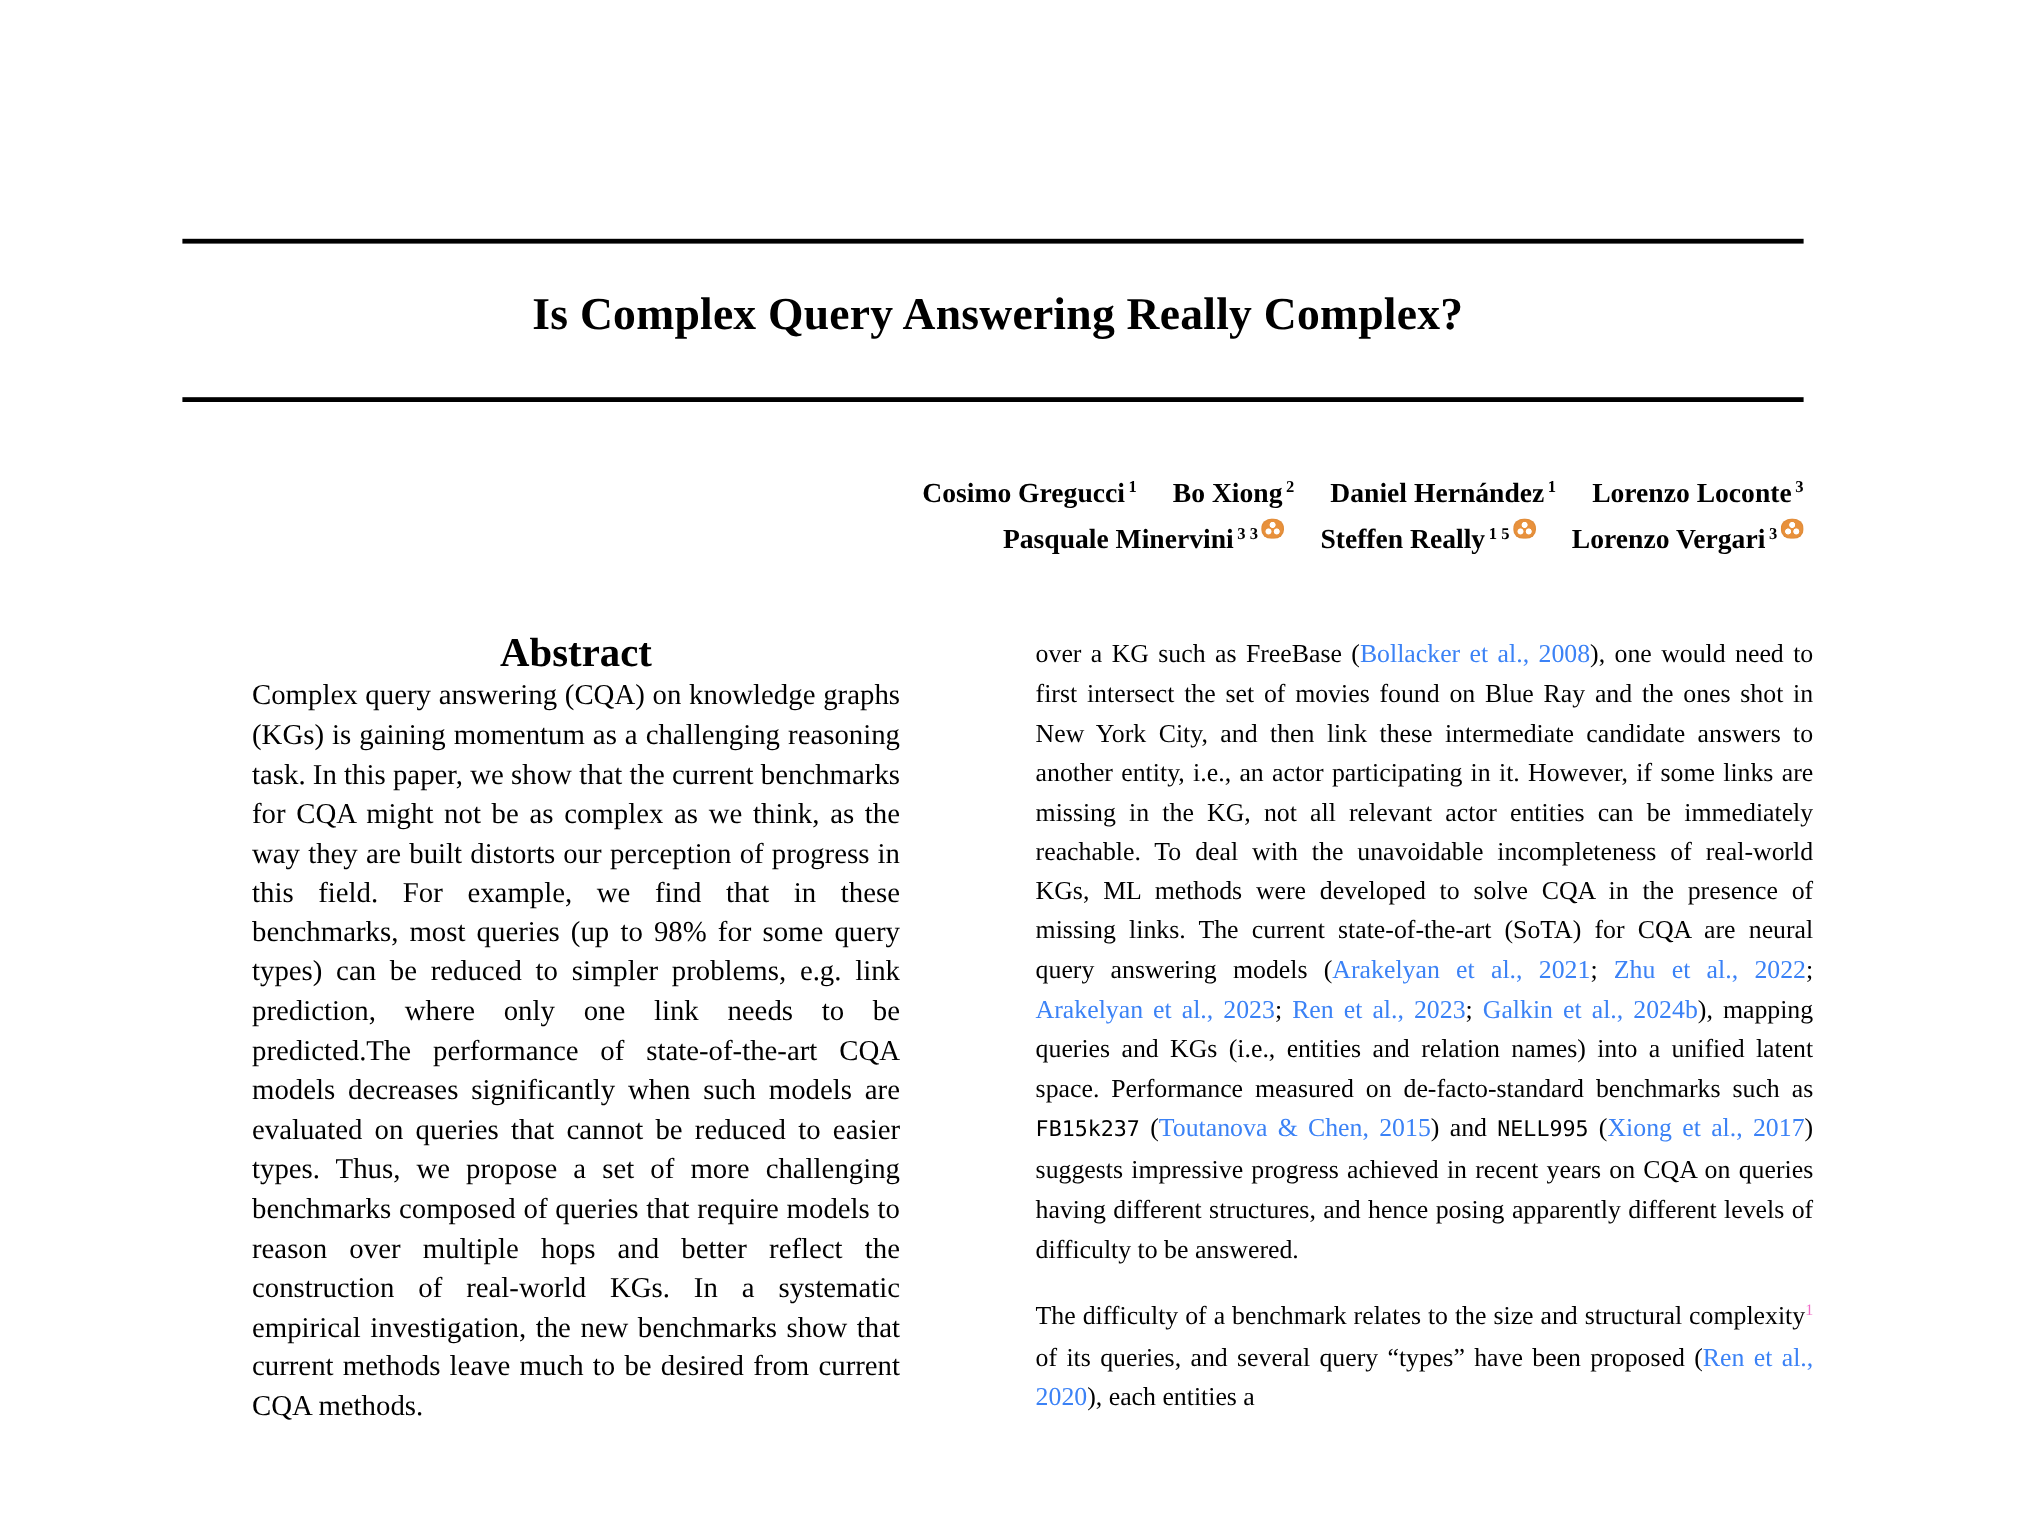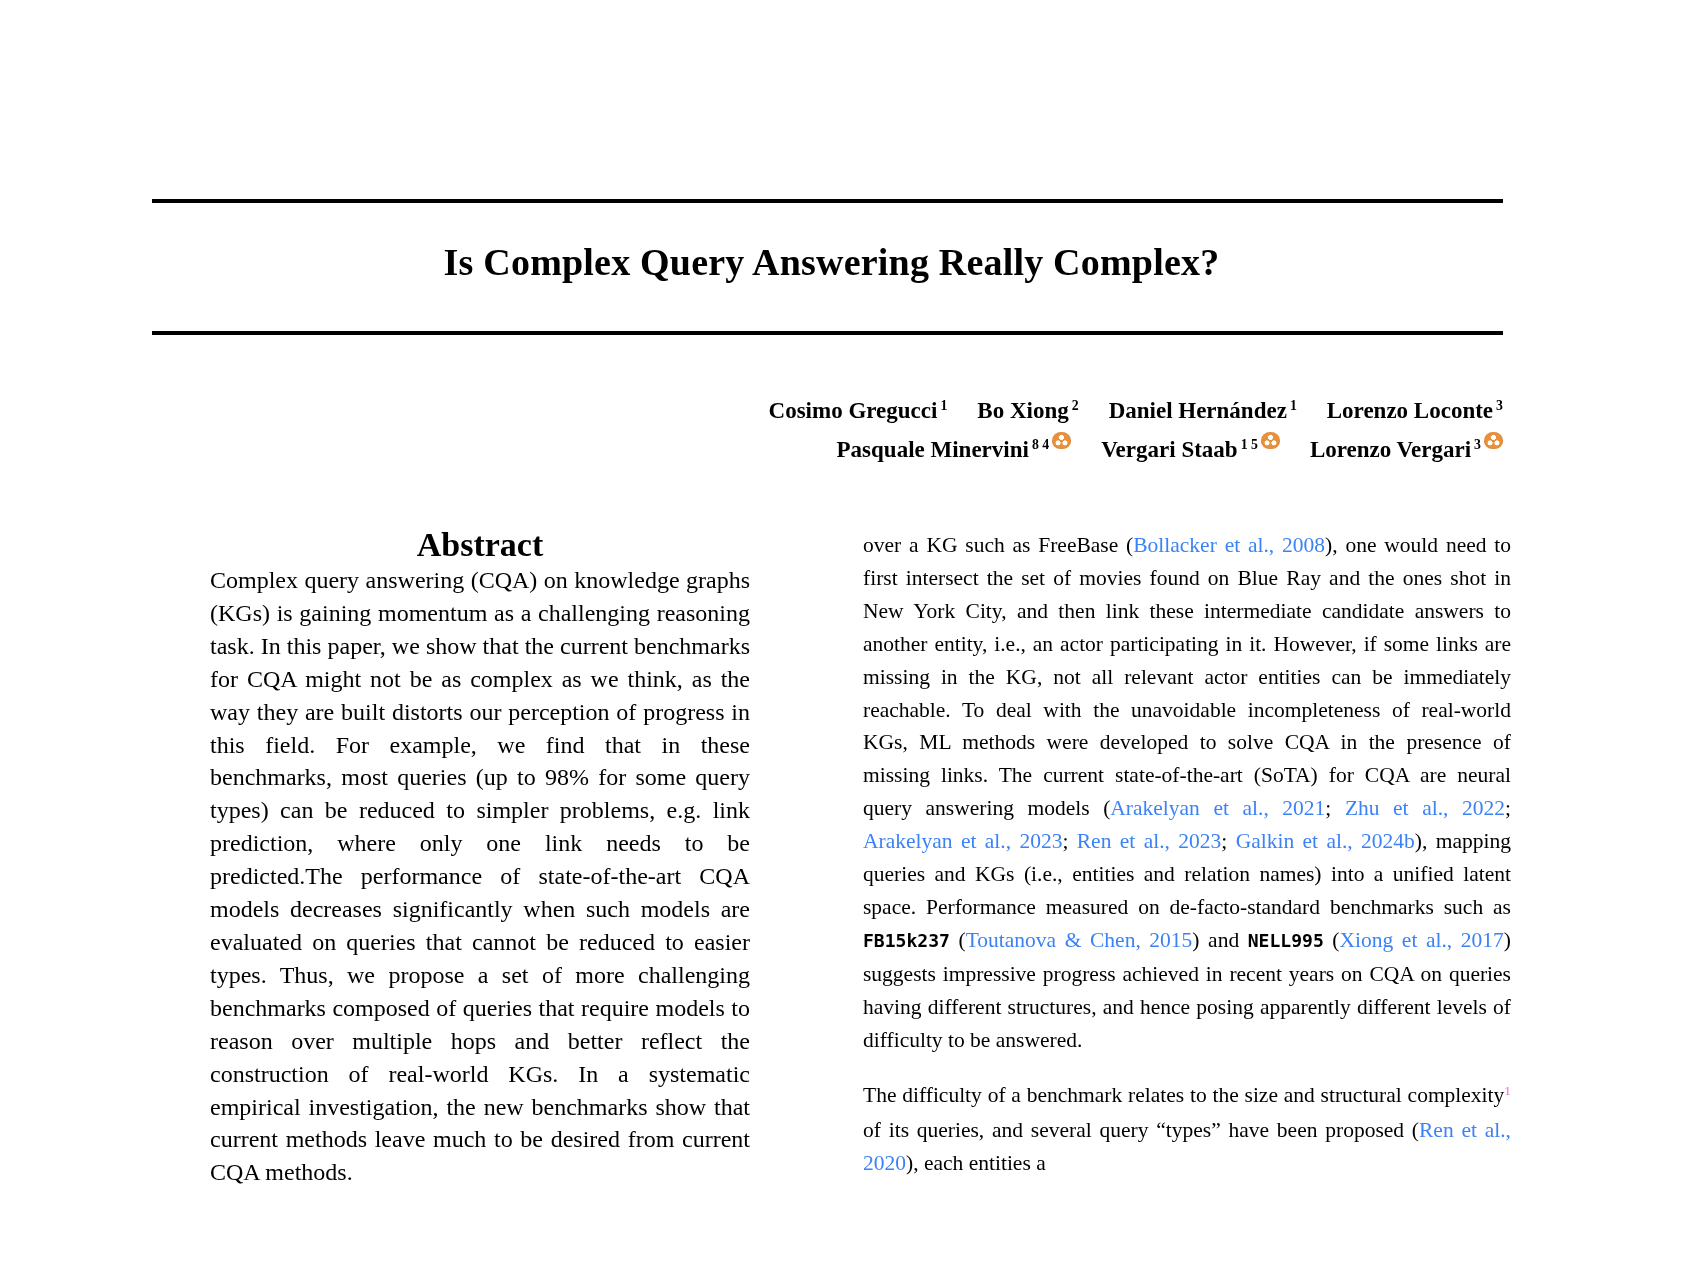--- a/index.html
+++ b/index.html
@@ -26,21 +26,21 @@
   .author-line{line-height:36px;}
   .seg-sup{
     font-size:0.6em;position:relative;top:-0.55em;margin-left:3px;
   }
   .seg-fn{
     font-size:0.62em;position:relative;top:-0.5em;
     color:#EF6CC7;
   }
   .seg-i{}
   .seg-cite{color:#3b82f6;}
-  .seg-m{font-family:"DejaVu Sans Mono",monospace;font-size:0.84em;font-weight:bold;}
+  .seg-m{font-family:"DejaVu Sans Mono",monospace;font-size:0.84em;}
   .seg-gap{display:inline-block;width:30px;}
   .seg-pretzel{
     display:inline-block;width:19px;height:17px;margin-left:3px;
     position:relative;top:-8px;
     background:
       radial-gradient(circle at 32% 64%, #ffffff 2.2px, rgba(255,255,255,0) 2.8px),
       radial-gradient(circle at 68% 64%, #ffffff 2.2px, rgba(255,255,255,0) 2.8px),
       radial-gradient(circle at 50% 32%, #ffffff 2.2px, rgba(255,255,255,0) 2.8px),
       radial-gradient(ellipse at center, #E8913C 58%, #C97B2C 100%);
     border-radius:48% 48% 44% 44%;
@@ -66,21 +66,21 @@
 <div class="page">
 
   <div class="rule rule-top"></div>
 
   <h1 class="title">Is Complex Query Answering Really Complex?</h1>
 
   <div class="rule rule-bottom"></div>
 
   <div class="authors">
     <div class="author-line"><span>Cosimo Gregucci</span><span class="seg-sup">1</span><span class="seg-gap"></span><span>Bo Xiong</span><span class="seg-sup">2</span><span class="seg-gap"></span><span>Daniel Hernández</span><span class="seg-sup">1</span><span class="seg-gap"></span><span>Lorenzo Loconte</span><span class="seg-sup">3</span></div>
-    <div class="author-line"><span>Pasquale Minervini</span><span class="seg-sup">8 4</span><span class="seg-pretzel"></span><span class="seg-gap"></span><span>Vergari Staab</span><span class="seg-sup">1 5</span><span class="seg-pretzel"></span><span class="seg-gap"></span><span>Lorenzo Vergari</span><span class="seg-sup">3</span><span class="seg-pretzel"></span></div>
+    <div class="author-line"><span>Pasquale Minervini</span><span class="seg-sup">3 3</span><span class="seg-pretzel"></span><span class="seg-gap"></span><span>Steffen Really</span><span class="seg-sup">1 5</span><span class="seg-pretzel"></span><span class="seg-gap"></span><span>Lorenzo Vergari</span><span class="seg-sup">3</span><span class="seg-pretzel"></span></div>
   </div>
 
   <h2 class="abstract-head">Abstract</h2>
 
   <p class="abstract-body"><span>Complex query answering (CQA) on knowledge graphs (KGs) is gaining momentum as a challenging reasoning task. In this paper, we show that the current benchmarks for CQA might not be as </span><span class="seg-i">complex</span><span> as we think, as the way they are built distorts our perception of progress in this field. For example, we find that in these benchmarks, most queries (up to 98% for some query types) can be reduced to simpler problems, e.g. link prediction, where only one link needs to be predicted.The performance of state-of-the-art CQA models decreases significantly when such models are evaluated on queries that cannot be reduced to easier types. Thus, we propose a set of more challenging benchmarks composed of queries that </span><span class="seg-i">require</span><span> models to reason over multiple hops and better reflect the construction of real-world KGs. In a systematic empirical investigation, the new benchmarks show that current methods leave much to be desired from current CQA methods.</span></p>
 
   <div class="right-col">
     <p><span>over a KG such as FreeBase (</span><span class="seg-cite">Bollacker et al., 2008</span><span>), one would need to </span><span class="seg-i">first</span><span> intersect the set of movies found on </span><span class="seg-i">Blue Ray</span><span> and the ones shot in </span><span class="seg-i">New York City</span><span>, and </span><span class="seg-i">then</span><span> link these intermediate candidate answers to another entity, i.e., an </span><span class="seg-i">actor</span><span> participating in it. However, if some links are missing in the KG, not all relevant actor entities can be immediately reachable. To deal with the unavoidable incompleteness of real-world KGs, ML methods were developed to solve CQA in the presence of missing links. The current state-of-the-art (SoTA) for CQA are </span><span class="seg-i">neural query answering</span><span> models (</span><span class="seg-cite">Arakelyan et al., 2021</span><span>; </span><span class="seg-cite">Zhu et al., 2022</span><span>; </span><span class="seg-cite">Arakelyan et al., 2023</span><span>; </span><span class="seg-cite">Ren et al., 2023</span><span>; </span><span class="seg-cite">Galkin et al., 2024b</span><span>), mapping queries and KGs (i.e., entities and relation names) into a unified latent space. Performance measured on de-facto-standard benchmarks such as </span><span class="seg-m">FB15k237</span><span> (</span><span class="seg-cite">Toutanova &amp; Chen, 2015</span><span>) and </span><span class="seg-m">NELL995</span><span> (</span><span class="seg-cite">Xiong et al., 2017</span><span>) suggests impressive progress achieved in recent years on CQA on queries having different structures, and hence posing apparently different levels of difficulty to be answered.</span></p>
     <p><span>The difficulty of a benchmark relates to the size and structural complexity</span><span class="seg-fn">1</span><span> of its queries, and several query “types” have been proposed (</span><span class="seg-cite">Ren et al., 2020</span><span>), each entities a</span></p>
   </div>

